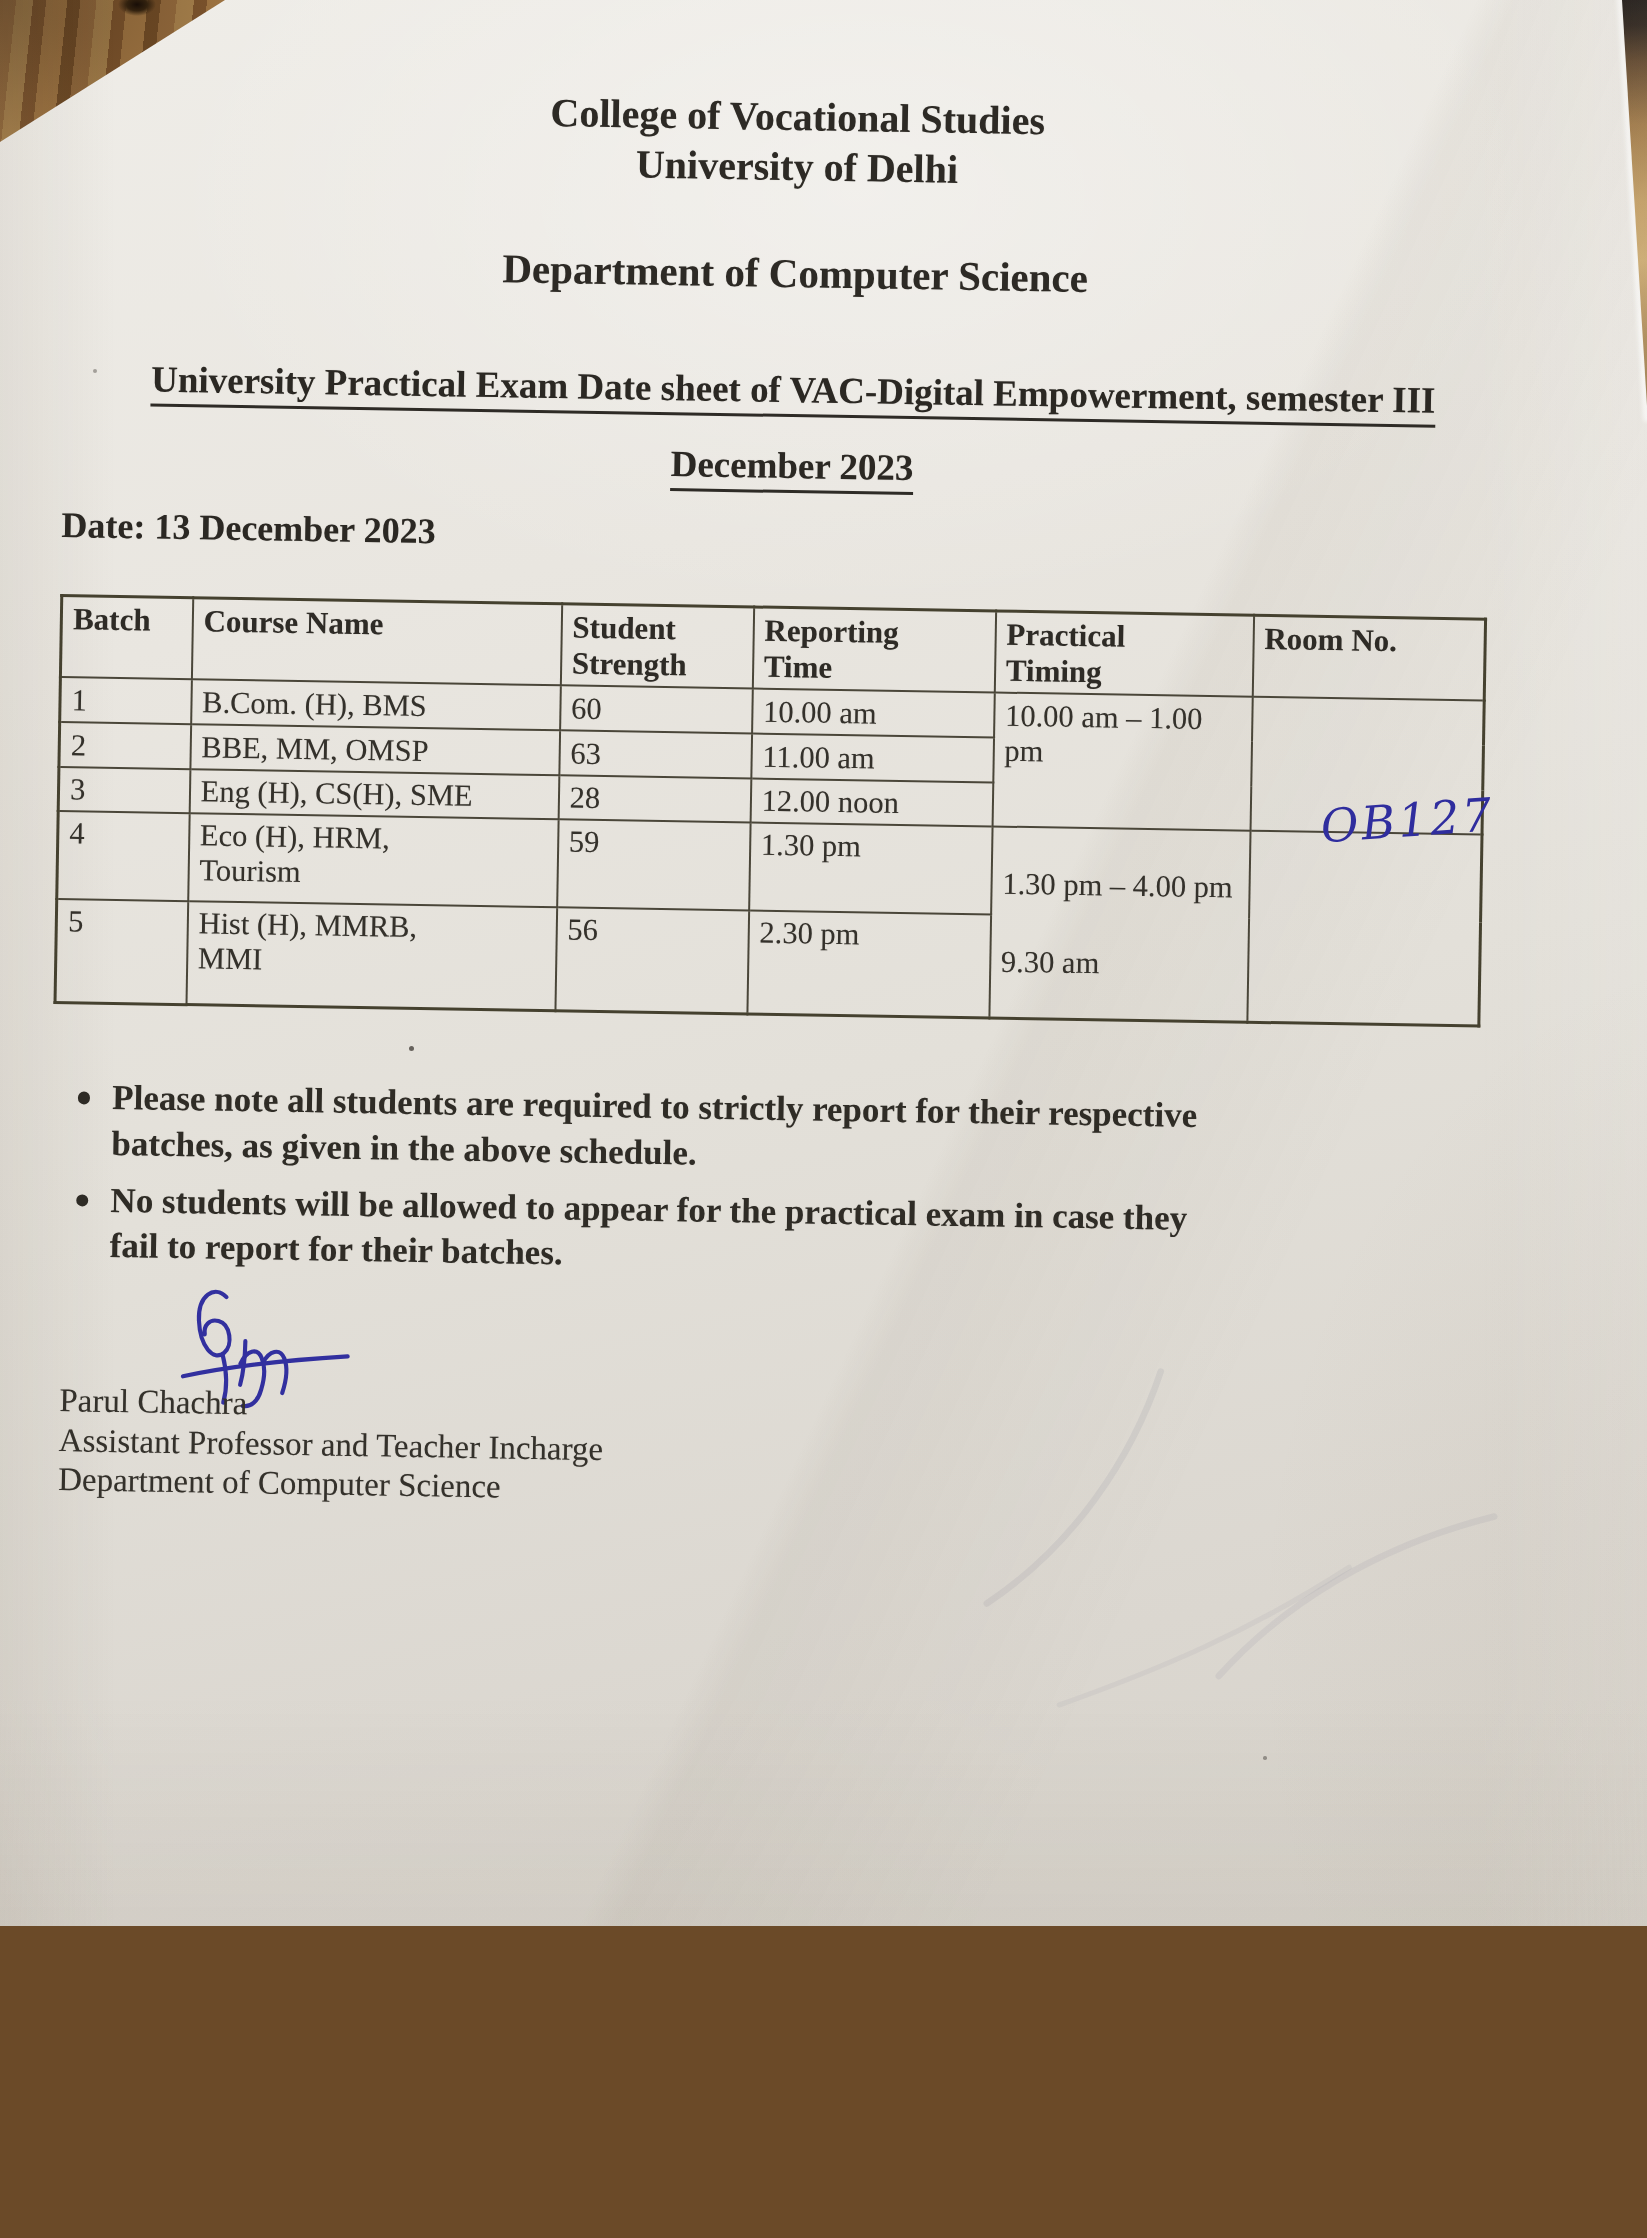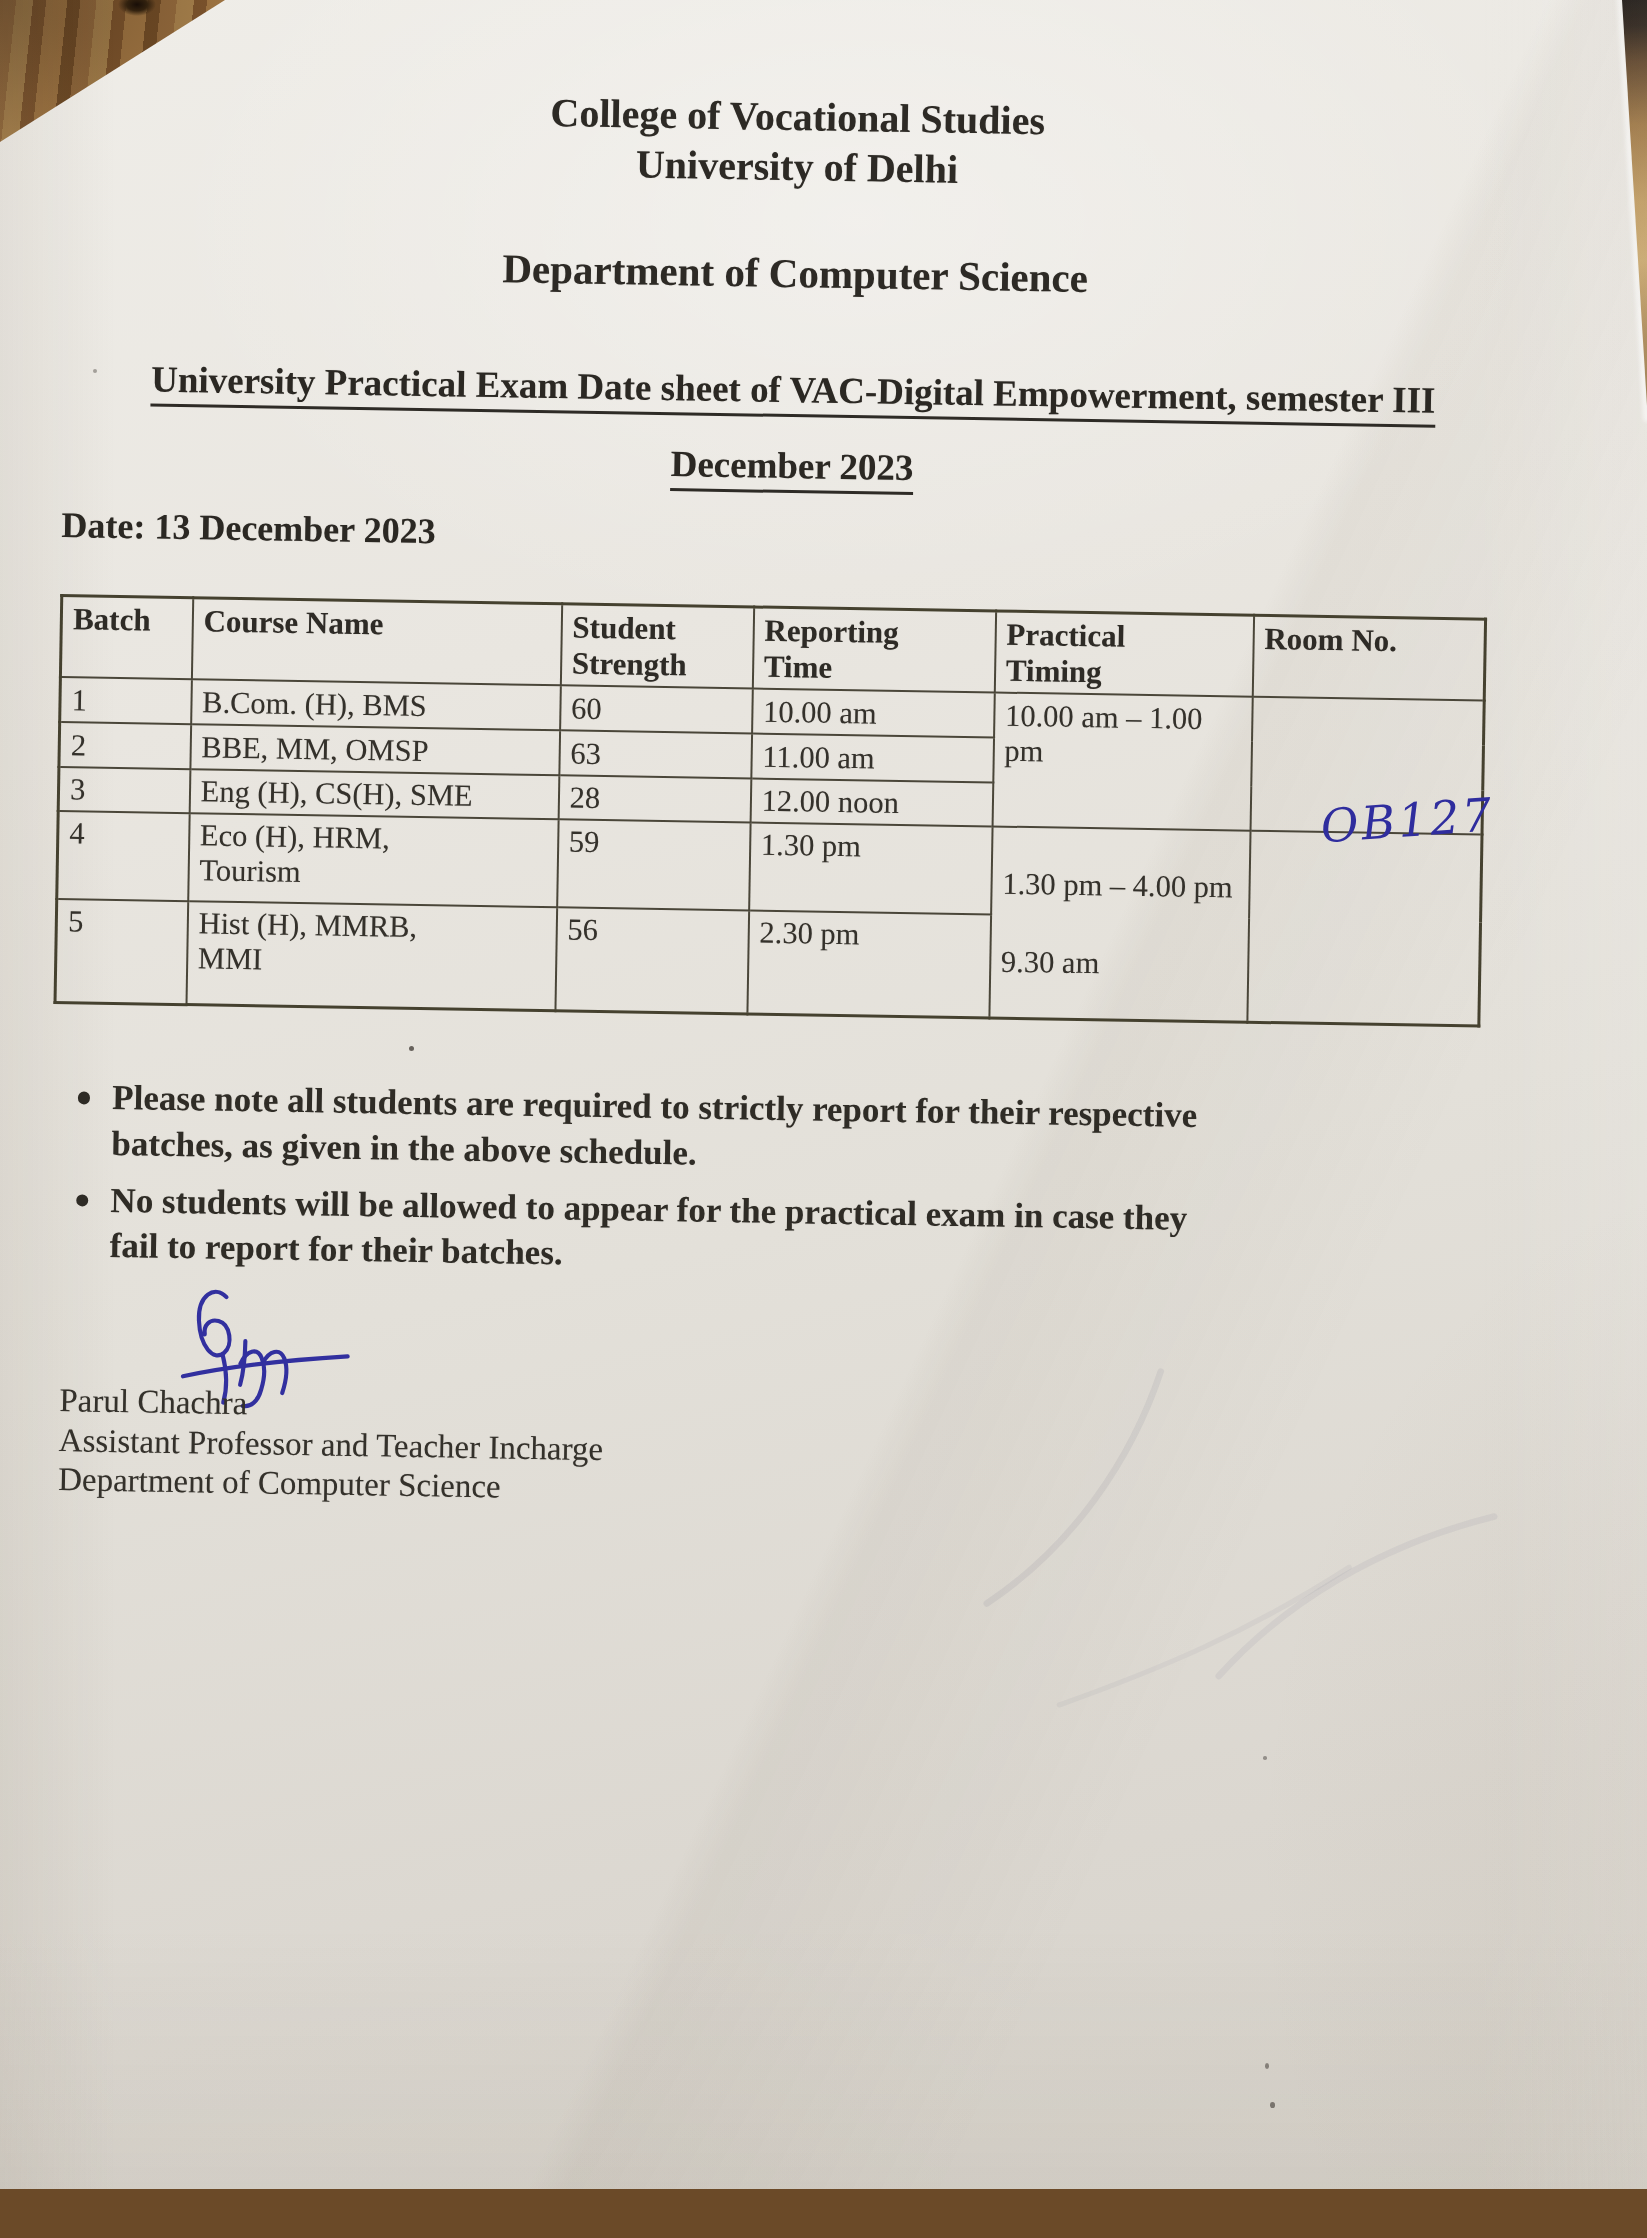--- a/index.html
+++ b/index.html
@@ -1,16 +1,16 @@
 <!DOCTYPE html>
 <html lang="en" style="font-size:11.6px"><head>
 <meta charset="utf-8">
 <style>
   html,body{margin:0;padding:0;background:#6b4a28;}
-  .canvas{position:relative;width:1647px;height:2189px;overflow:hidden;
+  .canvas{position:relative;width:1647px;height:1926px;overflow:hidden;
     font-family:"Liberation Serif","DejaVu Serif",serif;}
 
   
   .wood-base{position:absolute;inset:0;z-index:0;
     background:
       radial-gradient(435px 290px at 0% 0%, rgba(25,15,8,0.35), transparent 70%),
       repeating-linear-gradient(96deg,
         #9c7040 0 16px, #b08850 16px 33px, #84592f 33px 46px,
         #a97c46 46px 67px, #775028 67px 80px),
       linear-gradient(120deg,#8a5f33,#7a4f29);}

